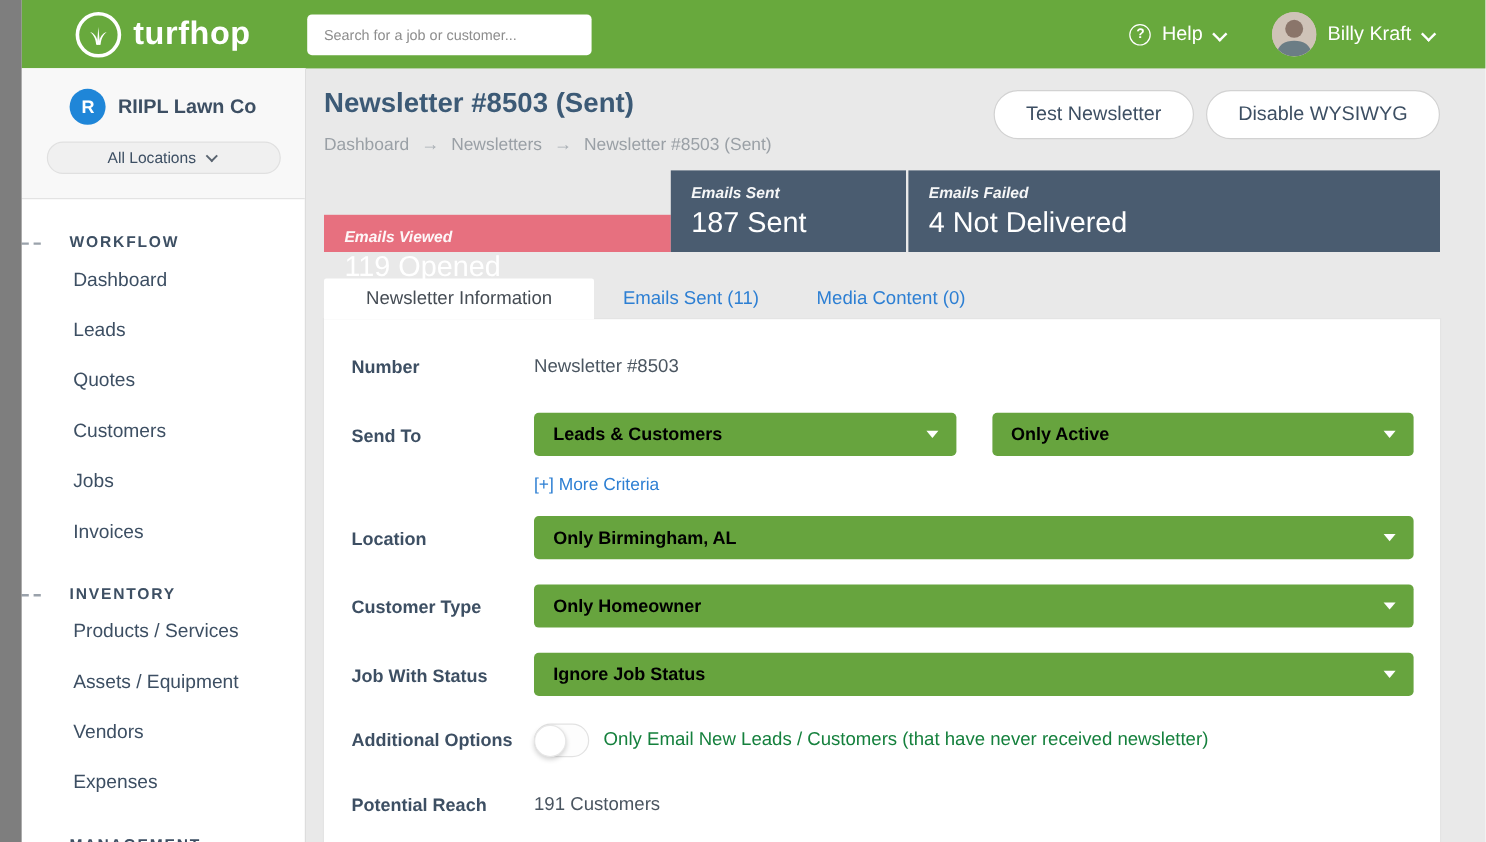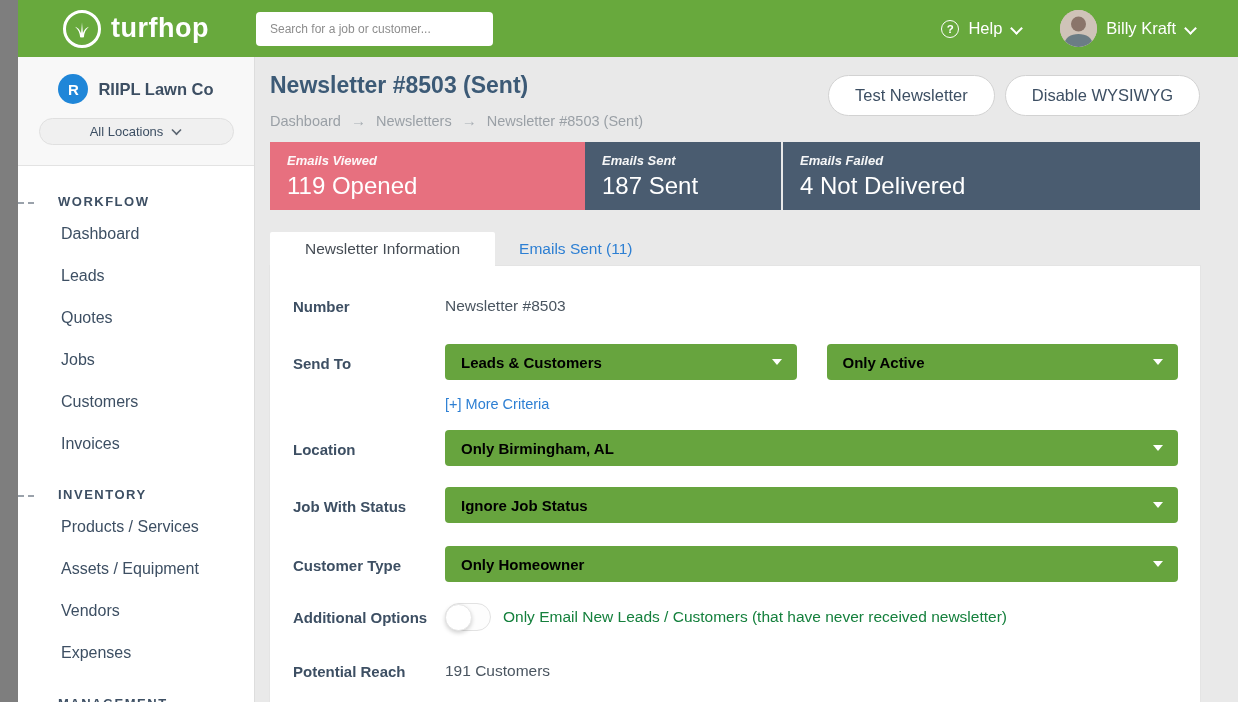--- a/index.html
+++ b/index.html
@@ -96,21 +96,21 @@
     height:41px; padding:0 26px; border-radius:21px;
     background:#fff; border:1px solid #d2d2d2;
     font-size:16.5px; color:var(--c-navy,#3d4f63); cursor:pointer;
     font-family:"Liberation Sans", sans-serif;
   }
   
   .stats { display:flex; margin-top:13px; height:68px; }
   .stat { padding:11px 17px; color:#fff; }
   .stat-label { font-size:13px; font-style:italic; font-weight:bold; opacity:0.95; }
   .stat-value { font-size:24px; font-weight:normal; margin-top:4px; }
-  .stat.s0 { width:315px; background:var(--c-pink,#e7707f); }
+  .stat.s0 { width:289px; background:var(--c-pink,#e7707f);margin-top:37px; }
   .stat.s1 { width:196px; background:var(--c-slate,#4a5c70); }
   .stat.s2 { flex:1; background:var(--c-slate,#4a5c70); margin-left:2px; }
   
   .tabs { display:flex; margin-top:22px; align-items:flex-end; }
   .tab {
     font-size:15.5px; color:var(--c-link,#2d7fd3); padding:8px 24px; cursor:pointer;
   }
   .tab.active {
     background:#fff; color:#454c54; padding:8px 35px; border-radius:2px 2px 0 0;
   }
@@ -203,22 +203,22 @@
       <button class="loc-pill">
         <span>All Locations</span>
         <span class="chev dark"></span>
       </button>
     </div>
     <nav class="nav">
       <div class="nav-header">WORKFLOW</div>
       <div class="nav-item">Dashboard</div>
       <div class="nav-item">Leads</div>
       <div class="nav-item">Quotes</div>
+      <div class="nav-item">Customers</div>
       <div class="nav-item">Jobs</div>
-      <div class="nav-item">Customers</div>
       <div class="nav-item">Invoices</div>
 
       <div class="nav-header">INVENTORY</div>
       <div class="nav-item">Products / Services</div>
       <div class="nav-item">Assets / Equipment</div>
       <div class="nav-item">Vendors</div>
       <div class="nav-item">Expenses</div>
 
       <div class="nav-header">MANAGEMENT</div>
     </nav>
@@ -253,20 +253,21 @@
       </div>
       <div class="stat s2">
         <div class="stat-label">Emails Failed</div>
         <div class="stat-value">4 Not Delivered</div>
       </div>
     </div>
 
     <div class="tabs">
       <div class="tab active">Newsletter Information</div>
       <div class="tab">Emails Sent (11)</div>
+      <div class="tab">Media Content (0)</div>
     </div>
 
     <section class="panel">
 
       <div class="frow mb-num">
         <div class="flabel no-pad">Number</div>
         <div class="fvalue">Newsletter #8503</div>
       </div>
 
       <div class="frow mb-send">
@@ -289,35 +290,35 @@
       <div class="frow mb-sel">
         <div class="flabel">Location</div>
         <div class="controls">
           <div class="sel">
             <span>Only Birmingham, AL</span>
             <span class="caret"></span>
           </div>
         </div>
       </div>
 
+      <div class="frow mb-sel">
+        <div class="flabel">Customer Type</div>
+        <div class="controls">
+          <div class="sel">
+            <span>Only Homeowner</span>
+            <span class="caret"></span>
+          </div>
+        </div>
+      </div>
+
       <div class="frow mb-add">
         <div class="flabel">Job With Status</div>
         <div class="controls">
           <div class="sel">
             <span>Ignore Job Status</span>
-            <span class="caret"></span>
-          </div>
-        </div>
-      </div>
-
-      <div class="frow mb-sel">
-        <div class="flabel">Customer Type</div>
-        <div class="controls">
-          <div class="sel">
-            <span>Only Homeowner</span>
             <span class="caret"></span>
           </div>
         </div>
       </div>
 
       <div class="frow mb-add" style="margin-bottom:30px;">
         <div class="flabel no-pad" style="padding-top:4px;">Additional Options</div>
         <div class="controls">
           <div class="toggle-row">
             <div class="toggle">

